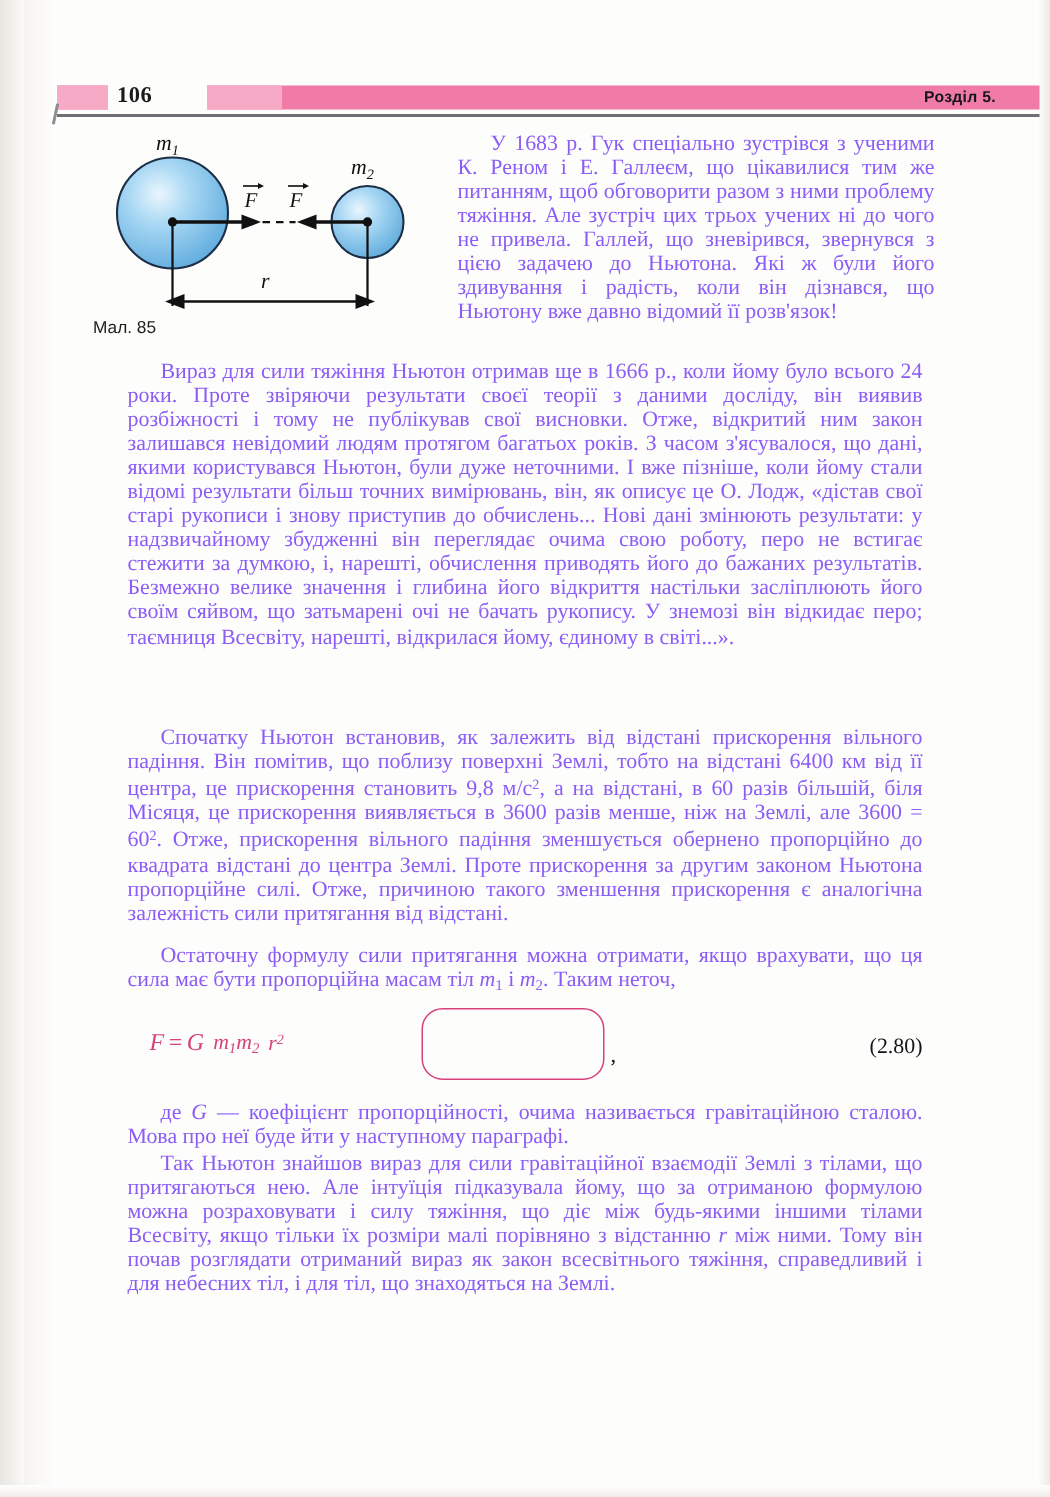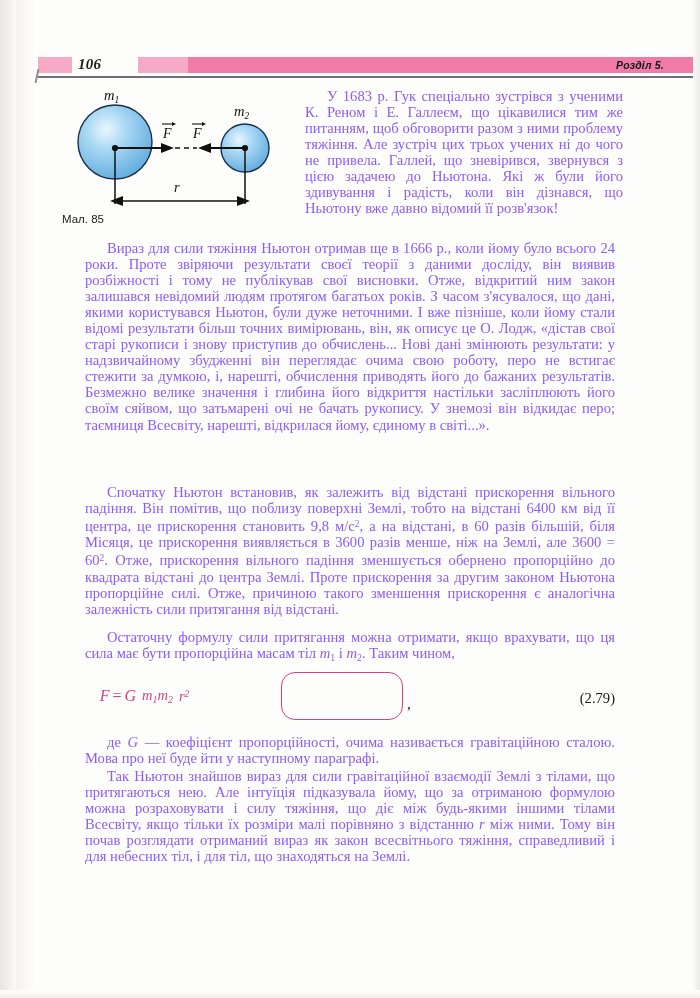--- a/index.html
+++ b/index.html
@@ -41,21 +41,21 @@
     position: absolute;
     left: 0; bottom: 0;
     width: 700px; height: 8px;
     background: linear-gradient(to top, #f0eeea 0%, #ffffff 100%);
   }
 
   
   .header {
     position: absolute;
     left: 38px; top: 55px;
-    width: 638px; height: 22px; font-style: italic;
+    width: 638px; height: 22px;
   }
   .hdr-band {
     position: absolute;
     left: 0; top: 2px;
     width: 655px; height: 16px;
     background: #f07ba6;
   }
   .hdr-band-soft {
     position: absolute;
     left: 0; top: 2px;
@@ -291,37 +291,37 @@
 
   <div class="body-block" style="top:240px;">
     <p class="ptext indent">Вираз для сили тяжіння Ньютон отримав ще в 1666 р., коли йому було всього 24 роки. Проте звіряючи результати своєї теорії з даними досліду, він виявив розбіжності і тому не публікував свої висновки. Отже, відкри­тий ним закон залишався невідомий людям протягом багатьох років. З часом з'ясувалося, що дані, якими користувався Ньютон, були дуже неточ­ними. І вже пізніше, коли йому стали відомі результати більш точних вимірювань, він, як описує це О. Лодж, «дістав свої старі рукописи і знову приступив до обчислень... Нові дані змінюють результати: у надзвичайно­му збудженні він переглядає очима свою роботу, перо не встигає стежити за думкою, і, нарешті, обчислення приводять його до бажаних результатів. Безмежно велике значення і глибина його відкриття настільки засліплю­ють його своїм сяйвом, що затьмарені очі не бачать рукопису. У знемозі він відкидає перо; таємниця Всесвіту, нарешті, відкрилася йому, єдиному в світі...».</p>
   </div>
 
   <div class="body-block" style="top:484px;">
     <p class="ptext indent"><span>Спочатку Ньютон встановив, як залежить від відстані прискорення вільного падіння. Він помітив, що поблизу поверхні Землі, тобто на відстані 6400 км від її центра, це прискорення становить 9,8 м/с</span><sup>2</sup><span>, а на відстані, в 60 разів більшій, біля Місяця, це прискорення виявляється в 3600 разів менше, ніж на Землі, але 3600 = 60</span><sup>2</sup><span>. Отже, прискорення вільно­го падіння зменшується обернено пропорційно до квадрата відстані до центра Землі. Проте прискорення за другим законом Ньютона пропорційне силі. Отже, причиною такого зменшення прискорення є аналогічна залежність сили притягання від відстані.</span></p>
   </div>
 
   <div class="body-block" style="top:629px;">
-    <p class="ptext indent"><span>Остаточну формулу сили притягання можна отримати, якщо врахувати, що ця сила має бути пропорційна масам тіл </span><span class="mi">m</span><sub>1</sub><span> і </span><span class="mi">m</span><sub>2</sub><span>. Таким чином,</span></p>
+    <p class="ptext indent"><span>Остаточну формулу сили притягання можна отримати, якщо врахувати, що ця сила має бути пропорційна масам тіл </span><span class="mi">m</span><sub>1</sub><span> і </span><span class="mi">m</span><sub>2</sub><span>. Таким неточ,</span></p>
   </div>
 
   <div class="formula-row" style="top:672px;">
     <div class="formula-box"></div>
     <div class="formula-inner">
       <span class="mi">F</span>
       <span style="margin:0 3px;">=</span>
       <span class="mi">G</span>
       <span class="frac">
         <span class="num"><span>m</span><sub>1</sub><span>m</span><sub>2</sub></span>
         <span class="bar"></span>
         <span class="den"><span>r</span><sup>2</sup></span>
       </span>
     </div>
     <div class="formula-comma">,</div>
-    <div class="eq-number">(2.79)</div>
+    <div class="eq-number">(2.80)</div>
   </div>
 
   <div class="body-block" style="top:734px;">
     <p class="ptext indent"><span>де </span><span class="mi">G</span><span> — коефіцієнт пропорційності, очима називається </span><b>гравітаційною сталою</b><span>. Мова про неї буде йти у наступному параграфі.</span></p>
   </div>
 
   <div class="body-block" style="top:768px;">
     <p class="ptext indent"><span>Так Ньютон знайшов вираз для сили гравітаційної взаємодії Землі з тілами, що притягаються нею. Але інтуїція підказувала йому, що за отри­маною формулою можна розраховувати і силу тяжіння, що діє між будь-якими іншими тілами Всесвіту, якщо тільки їх розміри малі порівня­но з відстанню </span><span class="mi">r</span><span> між ними. Тому він почав розглядати отриманий вираз як </span><b>закон всесвітнього тяжіння</b><span>, справедливий і для небесних тіл, і для тіл, що знаходяться на Землі.</span></p>
   </div>
 

